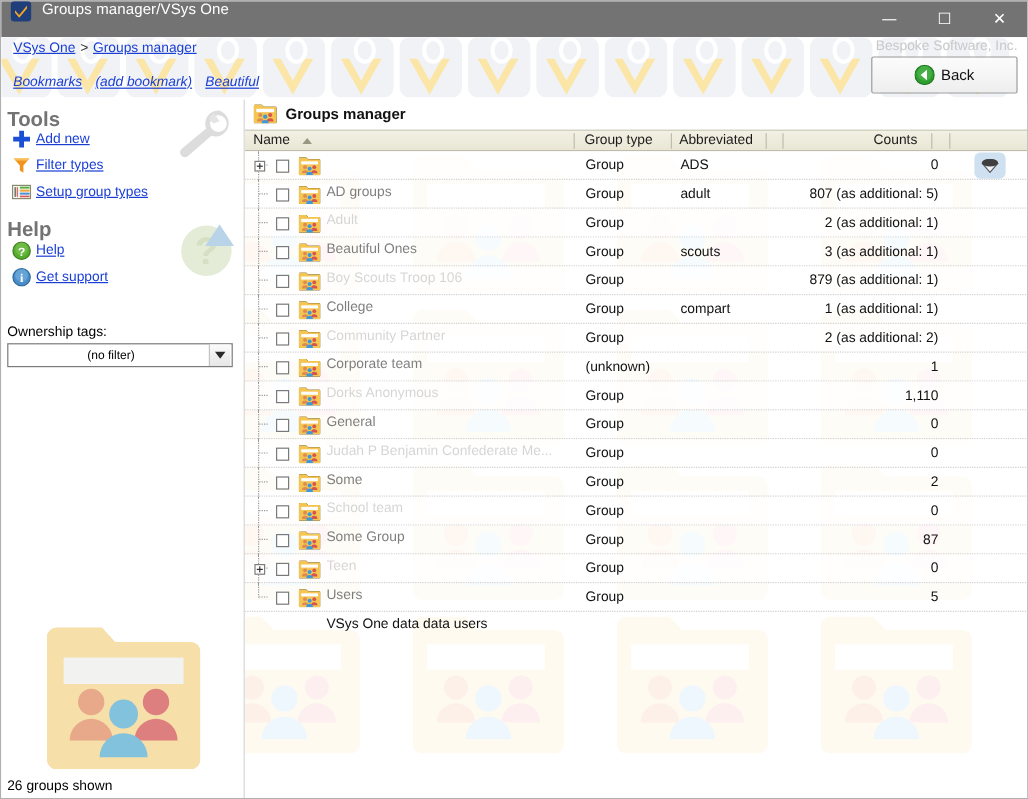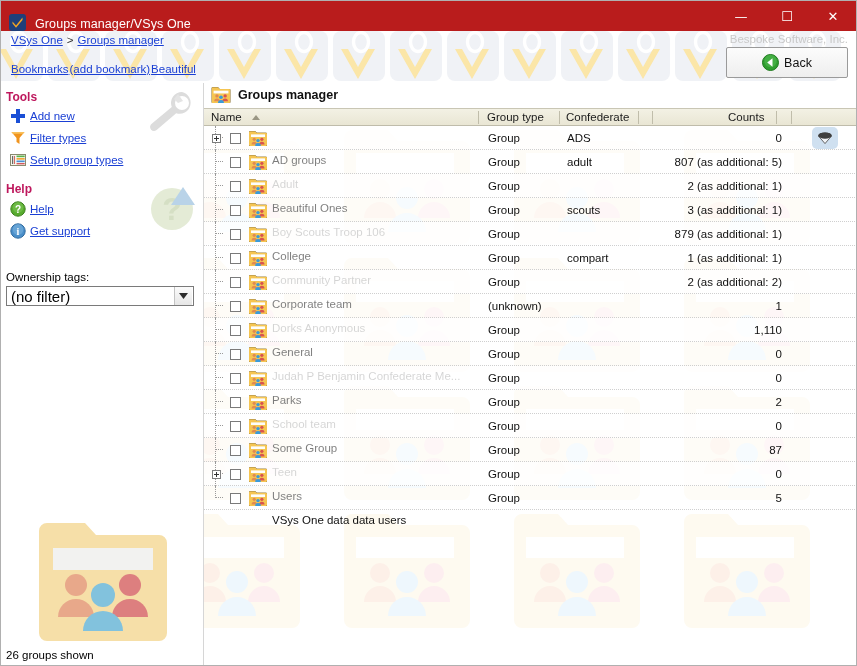--- a/index.html
+++ b/index.html
@@ -14,22 +14,22 @@
     position: relative;
     width: 857px; height: 666px;
     background: #ffffff;
     border: 1px solid #b0b0b0;
     overflow: hidden;
   }
 
   
   .titlebar {
     position: absolute; left: 0; top: 0; width: 855px; height: 30px;
-    background: #b91c1c;
-    display: flex; align-items: flex-end;
+    background: #737373;
+    display: flex; align-items: flex-start;
   }
   .title-icon {
     width: 17px; height: 17px; margin-left: 8px; margin-right: 9px;
     position: relative; flex: none;
   }
   .title-icon .shield {
     position: absolute; left: 0; top: 0; width: 17px; height: 17px;
     background: #1f3f7a; border-radius: 3px;
   }
   .title-icon .check {
@@ -63,21 +63,21 @@
     z-index: 5; white-space: nowrap;
   }
   .bookmarks {
     position: absolute; left: 10px; top: 62px; font-size: 11.5px;
     z-index: 5; white-space: nowrap;
   }
   a.lnk {
     color: #1a3fd4; text-decoration: underline; cursor: pointer;
   }
   .crumb-sep { color: #333; margin: 0 4px; text-decoration: none; }
-  .bookmarks .lnk { margin-right: 1px; }
+  .bookmarks .lnk { font-style: italic; margin-right: 11px; }
 
   .bespoke {
     position: absolute; right: 8px; top: 32px; font-size: 11.5px;
     color: #c9c9c9; z-index: 6; white-space: nowrap;
   }
   .back-btn {
     position: absolute; right: 8px; top: 46px; width: 122px; height: 31px;
     background: linear-gradient(#fcfcfc, #eeeeee);
     border: 1px solid #9a9a9a; border-radius: 2px;
     display: flex; align-items: center; justify-content: center;
@@ -87,38 +87,38 @@
 
   
   .sidebar {
     position: absolute; left: 0; top: 82px; width: 202px; height: 583px;
     background: #ffffff; overflow: hidden;
   }
   .wrench-wm { position: absolute; left: 148px; top: 7px; opacity: 1; }
   .qmark-wm  { position: absolute; left: 148px; top: 100px; }
 
   .sb-head {
-    position: absolute; font-weight: bold; font-size: 12px; color: #be185d; text-align: right;
+    position: absolute; font-weight: bold; font-size: 17px; color: #737373; text-align: right;
   }
   .sb-item {
     position: absolute; display: flex; align-items: center; gap: 4px;
     font-size: 11.5px; cursor: pointer; white-space: nowrap;
   }
   .sb-item .lbl { color: #1a3fd4; text-decoration: underline; }
   .sb-ico { width: 16px; height: 16px; flex: none; position: relative; }
 
   .ownership-label {
     position: absolute; left: 5px; top: 188px; font-size: 11.5px; color: #000;
   }
   .ownership-select {
     position: absolute; left: 5px; top: 203px; width: 188px; height: 20px;
     border: 1px solid #7a7a7a; background: #ffffff;
     display: flex; align-items: center; cursor: pointer;
   }
-  .ownership-select .val { font-size: 15px; padding-left: 4px; color: #000; flex: 1; }
+  .ownership-select .val { font-size: 10px; padding-left: 4px; color: #000; flex: 1; text-align: center; }
   .ownership-select .arrowbox {
     width: 18px; height: 18px; background: linear-gradient(#fbfbfb,#e6e6e6);
     border-left: 1px solid #c3c3c3; display: flex;
     align-items: center; justify-content: center; margin-right: 1px;
   }
 
   
   .folder-wm { position: absolute; left: 38px; top: 436px; }
 
   .status {
@@ -419,21 +419,21 @@
       </svg>
       <span class="ttl">Groups manager</span>
     </div>
 
     <div class="grid-head">
       <div class="gh-cell" style="left:7px;">Name</div>
       <div class="sort-arrow" style="left:48px; top:6px;"></div>
       <div class="gh-sep" style="left:274px;"></div>
       <div class="gh-cell" style="left:283px;">Group type</div>
       <div class="gh-sep" style="left:355px;"></div>
-      <div class="gh-cell" style="left:362px;">Confederate</div>
+      <div class="gh-cell" style="left:362px;">Abbreviated</div>
       <div class="gh-sep" style="left:434px;"></div>
       <div class="gh-sep" style="left:448px;"></div>
       <div class="gh-cell" style="left:524px;">Counts</div>
       <div class="gh-sep" style="left:572px;"></div>
       <div class="gh-sep" style="left:587px;"></div>
     </div>
 
     <div class="grid-body">
       <svg class="wm-layer" viewBox="0 0 653 540" preserveAspectRatio="none">
         <g>
@@ -586,21 +586,21 @@
             <div class="cabbr"></div>
             <div class="ccount">0</div>
           </div>
           <div class="row alt">
             <div class="vstub"></div>
             <div class="stub"></div>
             <div class="chk"></div>
             <svg class="grpico" viewBox="0 0 18 16">
               <use href="#sym-groupfolder" width="18" height="16"></use>
             </svg>
-            <div class="cname">Parks</div>
+            <div class="cname">Some</div>
             <div class="ctype">Group</div>
             <div class="cabbr"></div>
             <div class="ccount">0</div>
           </div>
           <div class="row plain">
             <div class="vstub"></div>
             <div class="stub"></div>
             <div class="chk"></div>
             <svg class="grpico" viewBox="0 0 18 16">
               <use href="#sym-groupfolder" width="18" height="16"></use>

